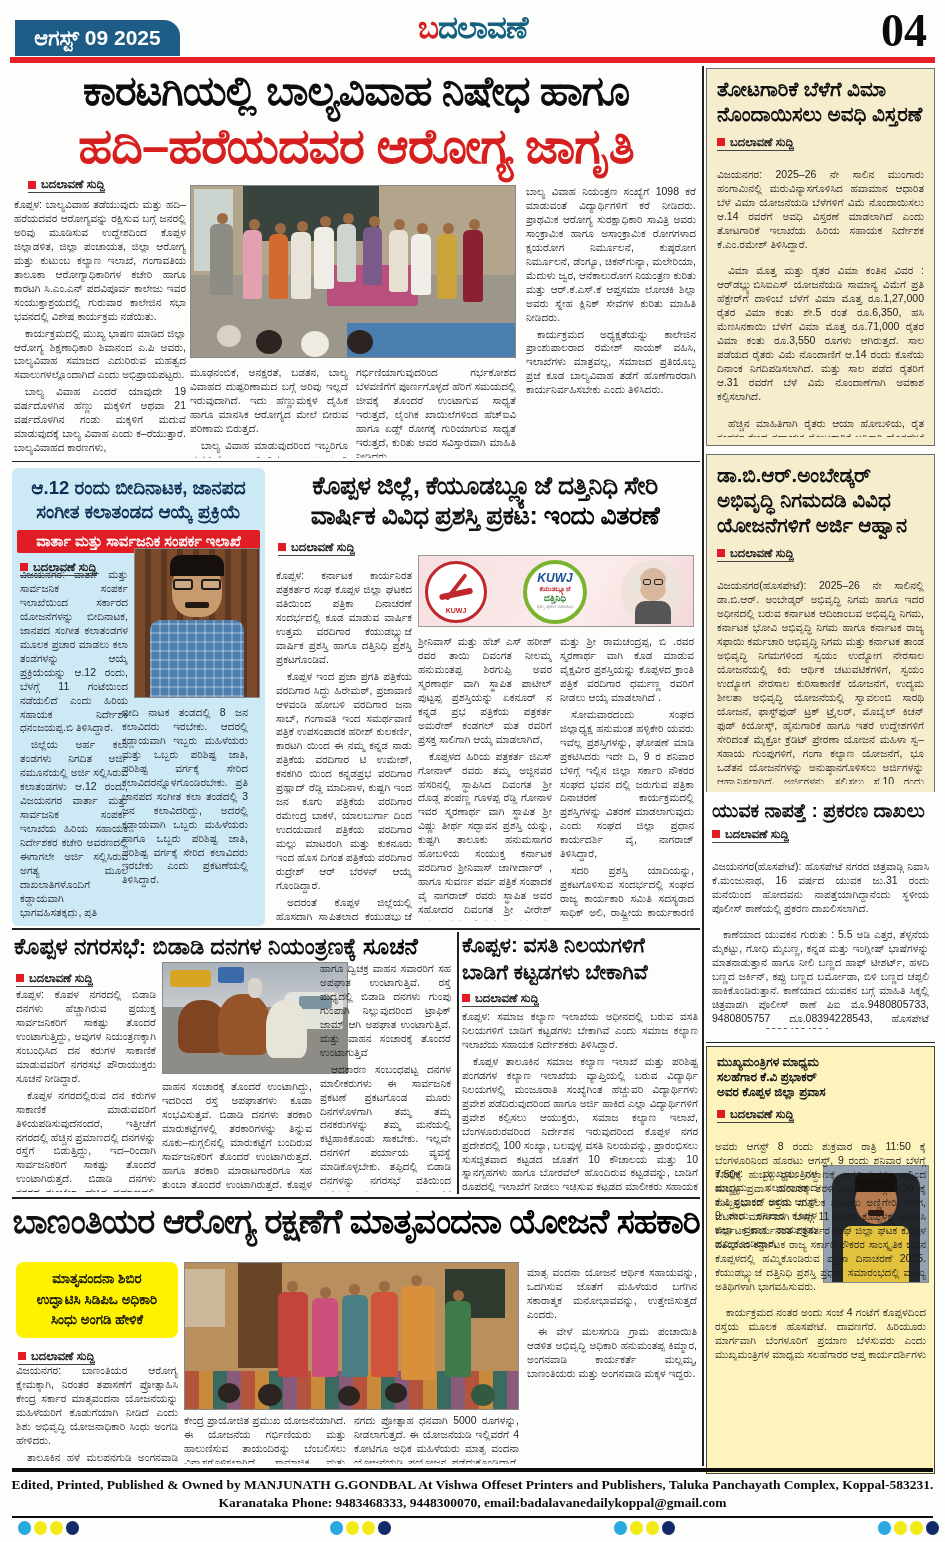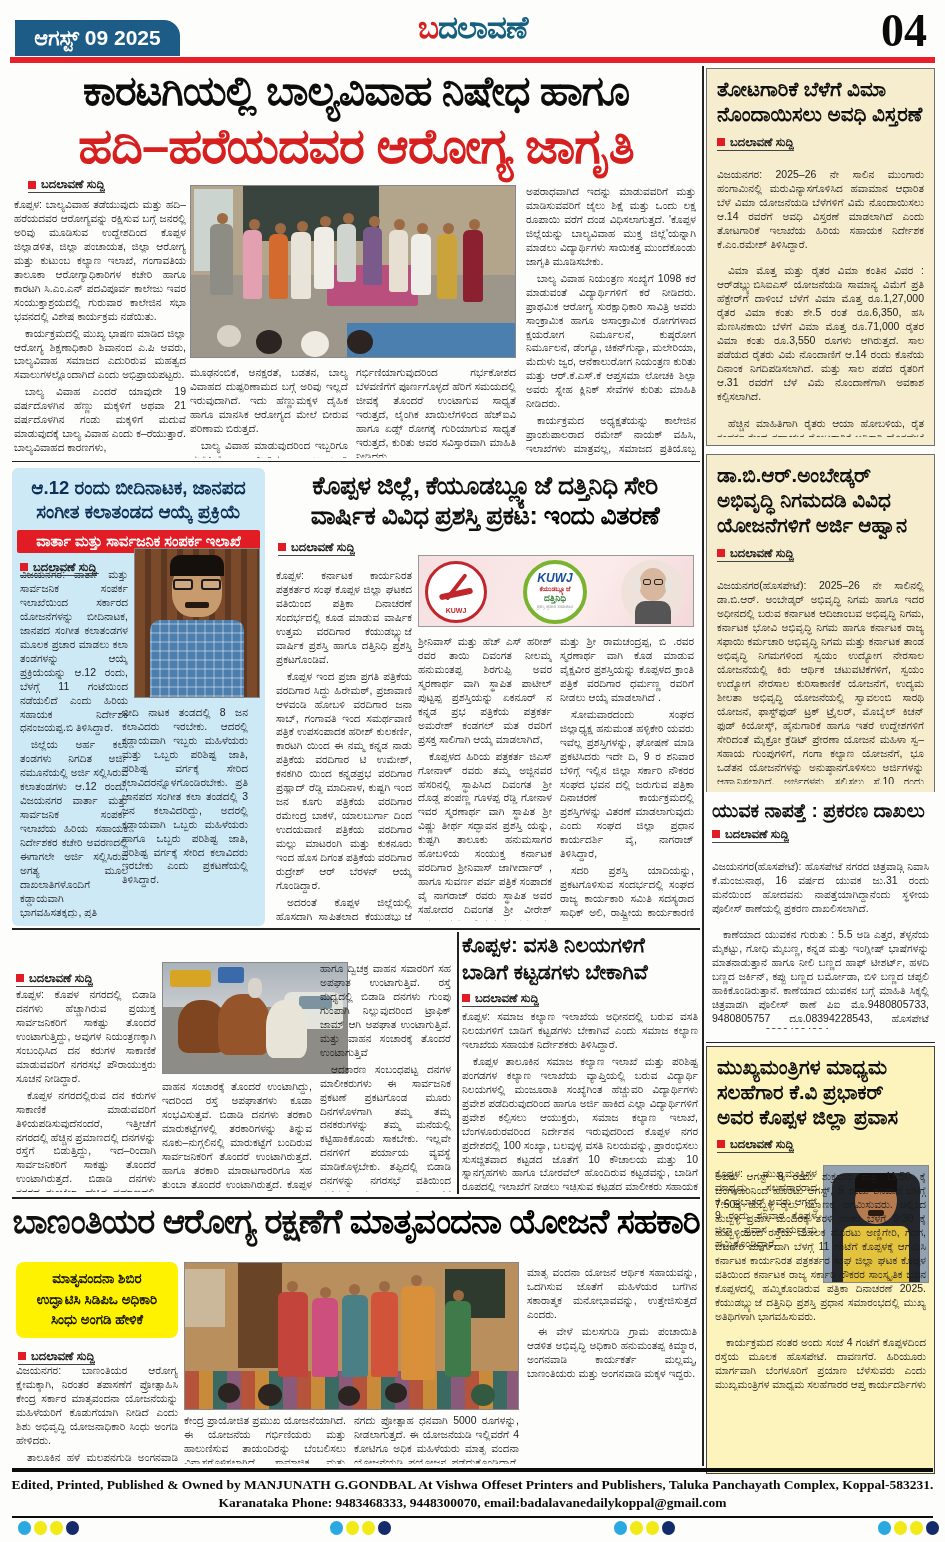--- a/index.html
+++ b/index.html
@@ -125,21 +125,20 @@
       <span class="head" style="left:8%; bottom:6%; width:24px; height:22px; background:#d8d2c6;"></span>
     </div>
     <div class="bodycol" style="left:178px; top:300px; width:158px; height:92px;">
         <p>ಮೂಢನಂಬಿಕೆ, ಅನಕ್ಷರತೆ, ಬಡತನ, ಬಾಲ್ಯ ವಿವಾಹದ ದುಷ್ಪರಿಣಾಮದ ಬಗ್ಗೆ ಅರಿವು ಇಲ್ಲದೆ ಇರುವುದಾಗಿದೆ. ಇದು ಹೆಣ್ಣುಮಕ್ಕಳ ದೈಹಿಕ ಹಾಗೂ ಮಾನಸಿಕ ಆರೋಗ್ಯದ ಮೇಲೆ ಬೀರುವ ಪರಿಣಾಮ ಬಿರುತ್ತದೆ.</p>
         <p>ಬಾಲ್ಯ ವಿವಾಹ ಮಾಡುವುದರಿಂದ ಇಬ್ಬರಿಗೂ ವಯಸ್ಸಿಗೆ ಮೀರಿದ ಜವಾಬ್ದಾರಿ ಹೊರಿಸಿದಂತಾಗುತ್ತದೆ, ಅಪ್ರಾಪ್ತ ವಯಸ್ಸಿನಲ್ಲಿ</p>
       </div>
     <div class="bodycol" style="left:344px; top:300px; width:160px; height:92px;">
         <p>ಗರ್ಭಿಣಿಯಾಗುವುದರಿಂದ ಗರ್ಭಕೋಶದ ಬೆಳವಣಿಗೆಗೆ ಪೂರ್ಣಗೊಳ್ಳದೆ ಹೆರಿಗೆ ಸಮಯದಲ್ಲಿ ಜೀವಕ್ಕೆ ತೊಂದರೆ ಉಂಟಾಗುವ ಸಾಧ್ಯತೆ ಇರುತ್ತದೆ, ಲೈಂಗಿಕ ಖಾಯಿಲೆಗಳಿಂದ ಹೆಚ್‌ಐವಿ ಹಾಗೂ ಏಡ್ಸ್ ರೋಗಕ್ಕೆ ಗುರಿಯಾಗುವ ಸಾಧ್ಯತೆ ಇರುತ್ತದೆ, ಕುರಿತು ಅವರ ಸವಿಸ್ತಾರವಾಗಿ ಮಾಹಿತಿ ನೀಡಿದರು.</p>
       </div>
     <div class="bodycol" style="left:514px; top:119px; width:170px; height:273px;">
-        <p>ಅಪರಾಧವಾಗಿದೆ ಇದನ್ನು ಮಾಡುವವರಿಗೆ ಮತ್ತು ಮಾಡಿಸುವವರಿಗೆ ಜೈಲು ಶಿಕ್ಷೆ ಮತ್ತು ಒಂದು ಲಕ್ಷ ರೂಪಾಯಿ ವರೆಗೆ ದಂಡ ವಿಧಿಸಲಾಗುತ್ತದೆ. 'ಕೊಪ್ಪಳ ಜಿಲ್ಲೆಯನ್ನು ಬಾಲ್ಯವಿವಾಹ ಮುಕ್ತ ಜಿಲ್ಲೆ'ಯನ್ನಾಗಿ ಮಾಡಲು ವಿದ್ಯಾರ್ಥಿಗಳು ಸಾಯಿಕತ್ತ ಮುಂದೆಕೊಂಡು ಜಾಗೃತಿ ಮೂಡಿಸಬೇಕು.</p>
         <p>ಬಾಲ್ಯ ವಿವಾಹ ನಿಯಂತ್ರಣ ಸಂಖ್ಯೆಗೆ 1098 ಕರೆ ಮಾಡುವಂತೆ ವಿದ್ಯಾರ್ಥಿಗಳಿಗೆ ಕರೆ ನೀಡಿದರು. ಪ್ರಾಥಮಿಕ ಆರೋಗ್ಯ ಸುರಕ್ಷಾಧಿಕಾರಿ ಸಾವಿತ್ರಿ ಅವರು ಸಾಂಕ್ರಾಮಿಕ ಹಾಗೂ ಅಸಾಂಕ್ರಾಮಿಕ ರೋಗಗಳಾದ ಕ್ಷಯರೋಗ ನಿರ್ಮೂಲನೆ, ಕುಷ್ಠರೋಗ ನಿರ್ಮೂಲನೆ, ಡೆಂಗ್ಯೂ, ಚಿಕನ್‌ಗುನ್ಯಾ, ಮಲೇರಿಯಾ, ಮೆದುಳು ಜ್ವರ, ಆನೆಕಾಲುರೋಗ ನಿಯಂತ್ರಣ ಕುರಿತು ಮತ್ತು ಆರ್.ಕೆ.ಎಸ್.ಕೆ ಆಪ್ತಸಮಾ ಲೋಚಕಿ ಶಿಲ್ಪಾ ಅವರು ಸ್ನೇಹ ಕ್ಲಿನಿಕ್ ಸೇವೆಗಳ ಕುರಿತು ಮಾಹಿತಿ ನೀಡಿದರು.</p>
         <p>ಕಾರ್ಯಕ್ರಮದ ಅಧ್ಯಕ್ಷತೆಯನ್ನು ಕಾಲೇಜಿನ ಪ್ರಾಂಶುಪಾಲರಾದ ರಮೇಶ್ ನಾಯಕ್ ವಹಿಸಿ, ಇಲಾಖೆಗಳು ಮಾತ್ರವಲ್ಲ, ಸಮಾಜದ ಪ್ರತಿಯೊಬ್ಬ ಪ್ರಜೆ ಕೂಡ ಬಾಲ್ಯವಿವಾಹ ತಡೆಗೆ ಹೊಣೆಗಾರರಾಗಿ ಕಾರ್ಯನಿರ್ವಹಿಸಬೇಕು ಎಂದು ತಿಳಿಸಿದರು.</p>
       </div>
   </section>
 
   <div class="rule-v" style="left:702px; top:66px; height:1400px;"></div>
 
   <section class="art beige" style="left:706px; top:68px; width:229px; height:378px;">
     <div class="r-h"><span>ತೋಟಗಾರಿಕೆ ಬೆಳೆಗೆ ವಿಮಾ</span><br><span>ನೊಂದಾಯಿಸಲು ಅವಧಿ ವಿಸ್ತರಣೆ</span></div>
     <div class="r-pad" style="margin-top:3px;"><span class="byline">
@@ -170,21 +169,21 @@
           <span class="sq"></span>
           <span>ಬದಲಾವಣೆ ಸುದ್ದಿ</span>
         </span></div>
     <div class="r-body" style="height:186px; padding:4px 6px;">
         <p>ವಿಜಯನಗರ(ಹೊಸಪೇಟೆ): ಹೊಸಪೇಟೆ ನಗರದ ಚಿತ್ರವಾಡ್ಗಿ ನಿವಾಸಿ ಕೆ.ಮಂಜುನಾಥ, 16 ವರ್ಷದ ಯುವಕ ಜು.31 ರಂದು ಮನೆಯಿಂದ ಹೋದವನು ನಾಪತ್ತೆಯಾಗಿದ್ದಾನೆಂದು ಸ್ಥಳೀಯ ಪೊಲೀಸ್ ಠಾಣೆಯಲ್ಲಿ ಪ್ರಕರಣ ದಾಖಲಿಸಲಾಗಿದೆ.</p>
         <p>ಕಾಣೆಯಾದ ಯುವಕನ ಗುರುತು : 5.5 ಅಡಿ ಎತ್ತರ, ತೆಳ್ಳನೆಯ ಮೈಕಟ್ಟು, ಗೋಧಿ ಮೈಬಣ್ಣ, ಕನ್ನಡ ಮತ್ತು ಇಂಗ್ಲೀಷ್ ಭಾಷೆಗಳನ್ನು ಮಾತನಾಡುತ್ತಾನೆ ಹಾಗೂ ನೀಲಿ ಬಣ್ಣದ ಹಾಫ್ ಟೀಶರ್ಟ್, ಹಳದಿ ಬಣ್ಣದ ಜರ್ಕಿನ್, ಕಪ್ಪು ಬಣ್ಣದ ಬರ್ಮೋಡಾ, ಬಿಳಿ ಬಣ್ಣದ ಚಪ್ಪಲಿ ಹಾಕಿಕೊಂಡಿರುತ್ತಾನೆ. ಕಾಣೆಯಾದ ಯುವಕನ ಬಗ್ಗೆ ಮಾಹಿತಿ ಸಿಕ್ಕಲ್ಲಿ ಚಿತ್ರವಾಡಗಿ ಪೊಲೀಸ್ ಠಾಣೆ ಪಿಐ ಮೊ.9480805733, 9480805757 ದೂ.08394228543, ಹೊಸಪೇಟೆ ಡಿಎಸ್‌ಪಿ ದೂ. 08394224204 ಅಥವಾ ವಿಜಯನಗರ ಎಸ್‌ಪಿ ಮೊ.9480805700 ಸಂಖ್ಯೆಗೆ ಕರೆ ಮಾಡಿ ಮಾಹಿತಿ ನೀಡುವಂತೆ ಪ್ರಕಟಣೆಯಲ್ಲಿ ತಿಳಿಸಿದ್ದಾರೆ.</p>
       </div>
   </section>
 
   <section class="art yellowart" style="left:706px; top:1046px; width:229px; height:428px;">
-    <div class="r-h" style="font-size:20px;"><span>ಮುಖ್ಯಮಂತ್ರಿಗಳ ಮಾಧ್ಯಮ</span><br><span>ಸಲಹೆಗಾರ ಕೆ.ವಿ ಪ್ರಭಾಕರ್</span><br><span>ಅವರ ಕೊಪ್ಪಳ ಜಿಲ್ಲಾ ಪ್ರವಾಸ</span></div>
+    <div class="r-h" style="font-size:12px;"><span>ಮುಖ್ಯಮಂತ್ರಿಗಳ ಮಾಧ್ಯಮ</span><br><span>ಸಲಹೆಗಾರ ಕೆ.ವಿ ಪ್ರಭಾಕರ್</span><br><span>ಅವರ ಕೊಪ್ಪಳ ಜಿಲ್ಲಾ ಪ್ರವಾಸ</span></div>
     <div class="r-pad" style="margin-top:2px;"><span class="byline">
           <span class="sq"></span>
           <span>ಬದಲಾವಣೆ ಸುದ್ದಿ</span>
         </span></div>
     <div class="bodycol" style="left:8px; top:120px; width:102px; height:120px;">
         <p>ಕೊಪ್ಪಳ: ಮುಖ್ಯಮಂತ್ರಿಗಳ ಮಾಧ್ಯಮ ಸಲಹೆಗಾರರಾದ ಕೆ.ವಿ ಪ್ರಭಾಕರ್ ಅವರು ಆಗಸ್ಟ್ 9 ರಂದು ಶನಿವಾರ ಕೊಪ್ಪಳ ಜಿಲ್ಲಾ ಪ್ರವಾಸ ಕಾರ್ಯಕ್ರಮ ಹಮ್ಮಿಕೊಂಡಿದ್ದಾರೆ.</p>
       </div>
     <div class="photo" style="left:116px; top:118px; width:106px; height:118px; background:#93a2b0;">
       <div style="position:absolute; left:8%; top:6%; width:84%; height:94%; background:#23272b; border-radius:14px 14px 0 0;"></div>
       <div style="position:absolute; left:30%; top:10%; width:40%; height:40%; background:#b57a4e; border-radius:50%;"></div>
@@ -263,20 +262,21 @@
     <div class="bodycol" style="left:290px; top:168px; width:134px; height:286px;">
         <p>ಮತ್ತು ಶ್ರೀ ರಾಮಚಂದ್ರಪ್ಪ, ಬಿ .ರವರ ಸ್ಮರಣಾರ್ಥ ವಾಗಿ ಕೊಡ ಮಾಡುವ ವೈಕ್ಷವೀರ ಪ್ರಶಸ್ತಿಯನ್ನು ಕೊಪ್ಪಳದ ಕ್ರಾಂತಿ ಪತ್ರಿಕೆ ವರದಿಗಾರ ಧರ್ಮಣ್ಣ ರವರಿಗೆ ನೀಡಲು ಆಯ್ಕೆ ಮಾಡಲಾಗಿದೆ .</p>
         <p>ಸೋಮವಾರದಂದು ಸಂಘದ ಜಿಲ್ಲಾಧ್ಯಕ್ಷ ಹನುಮಂತ ಹಳ್ಳಿಕೇರಿ ಯವರು ಇವೆಲ್ಲ ಪ್ರಶಸ್ತಿಗಳನ್ನು, ಘೋಷಣೆ ಮಾಡಿ ಪ್ರಕಟಿಸಿದರು ಇದೇ ದಿ, 9 ರ ಶನಿವಾರ ಬೆಳಿಗ್ಗೆ ಇಲ್ಲಿನ ಜಿಲ್ಲಾ ಸರ್ಕಾರಿ ನೌಕರರ ಸಂಘದ ಭವನ ದಲ್ಲಿ ಜರುಗುವ ಪತ್ರಿಕಾ ದಿನಾಚರಣೆ ಕಾರ್ಯಕ್ರಮದಲ್ಲಿ ಪ್ರಶಸ್ತಿಗಳನ್ನು ವಿತರಣೆ ಮಾಡಲಾಗುವುದು ಎಂದು ಸಂಘದ ಜಿಲ್ಲಾ ಪ್ರಧಾನ ಕಾರ್ಯದರ್ಶಿ ವೈ, ನಾಗರಾಜ್ ತಿಳಿಸಿದ್ದಾರೆ,</p>
         <p>ಸದರಿ ಪ್ರಶಸ್ತಿ ಯಾದಿಯನ್ನು, ಪ್ರಕಟಗೊಳಿಸುವ ಸಂದರ್ಭದಲ್ಲಿ ಸಂಘದ ರಾಜ್ಯ ಕಾರ್ಯಕಾರಿ ಸಮಿತಿ ಸದಸ್ಯರಾದ ಸಾಧಿಕ್ ಅಲಿ, ರಾಷ್ಟ್ರೀಯ ಕಾರ್ಯಕಾರಣಿ ಮಂಡಳ ಸದಸ್ಯರಾದ ಜಿಎಸ್. ಗೋನಾಳ, ಪತ್ರಿಕಾ ಭವನ ಕಟ್ಟಡ ಸಮಿತಿ ಅಧ್ಯಕ್ಷರಾದ ಎನ್. ಎಂ. ದೊಡ್ಡಮನಿ, ಸಂಘದ ಜಿಲ್ಲಾ ಉಪಾಧ್ಯಕ್ಷ ರುದ್ರ ಗೌಡ ಪಾಟೀಲ್ ಮತ್ತು ಜಿಲ್ಲಾ ಕಾರ್ಯದರ್ಶಿ, ವೀರಣ್ಣ ಕಳ್ಳಿಮನಿ ಸೇರಿದಂತೆ ಆನೇಕರು ಉಪಸ್ಥಿತರಿದ್ದರು.</p>
       </div>
   </section>
 
   <div class="rule-h" style="left:12px; top:928px; width:688px;"></div>
 
   <section class="art" style="left:12px; top:932px; width:443px; height:263px;">
+    <div class="cattle-h"><span>ಕೊಪ್ಪಳ ನಗರಸಭೆ: ಬಿಡಾಡಿ ದನಗಳ ನಿಯಂತ್ರಣಕ್ಕೆ </span><span class="red-txt">ಸೂಚನೆ</span></div>
     <div style="position:absolute; left:4px; top:36px;"><span class="byline">
           <span class="sq"></span>
           <span>ಬದಲಾವಣೆ ಸುದ್ದಿ</span>
         </span></div>
     <div class="bodycol" style="left:4px; top:56px; width:140px; height:204px;">
         <p>ಕೊಪ್ಪಳ: ಕೊಪಳ ನಗರದಲ್ಲಿ ಬಿಡಾಡಿ ದನಗಳು ಹೆಚ್ಚಾಗಿರುವ ಪ್ರಯುಕ್ತ ಸಾರ್ವಜನಿಕರಿಗೆ ಸಾಕಷ್ಟು ತೊಂದರೆ ಉಂಟಾಗುತ್ತಿದ್ದು, ಅವುಗಳ ನಿಯಂತ್ರಣಕ್ಕಾಗಿ ಸಂಬಂಧಿಸಿದ ದನ ಕರುಗಳ ಸಾಕಾಣಿಕೆ ಮಾಡುವವರಿಗೆ ನಗರಸಭೆ ಪೌರಾಯುಕ್ತರು ಸೂಚನೆ ನೀಡಿದ್ದಾರೆ.</p>
         <p>ಕೊಪ್ಪಳ ನಗರದಲ್ಲಿರುವ ದನ ಕರುಗಳ ಸಾಕಾಣಿಕೆ ಮಾಡುವವರಿಗೆ ತಿಳಿಯಪಡಿಸುವುದೆನಂದರೆ, ಇತ್ತೀಚೆಗೆ ನಗರದಲ್ಲಿ ಹೆಚ್ಚಿನ ಪ್ರಮಾಣದಲ್ಲಿ ದನಗಳನ್ನು ರಸ್ತೆಗೆ ಬಿಡುತ್ತಿದ್ದು, ಇದ–ರಿಂದಾಗಿ ಸಾರ್ವಜನಿಕರಿಗೆ ಸಾಕಷ್ಟು ತೊಂದರೆ ಉಂಟಾಗಿರುತ್ತದೆ. ಬಿಡಾಡಿ ದನಗಳು ನಗರದ ತುಂಬೆಲ್ಲಾ ಹೆಚ್ಚಿನ ಪ್ರಮಾಣದಲ್ಲಿ ಇರುತ್ತವೆ. ಬಿಡಾಡಿ ದನಗಳಿಂದ ಕೆಲವು ಪ್ರಮುಖ ತೊಂದರೆ ಉಂಟಾಗಿರುತ್ತವೆ.</p>
       </div>
     <div class="photo" style="left:150px; top:30px; width:186px; height:112px; background:linear-gradient(#aab2ba,#c8ccd0 40%,#8d8c86 40%);">
       <div style="position:absolute; left:4%; top:6%; width:22%; height:16%; background:#d8a424; border-radius:3px;"></div>

